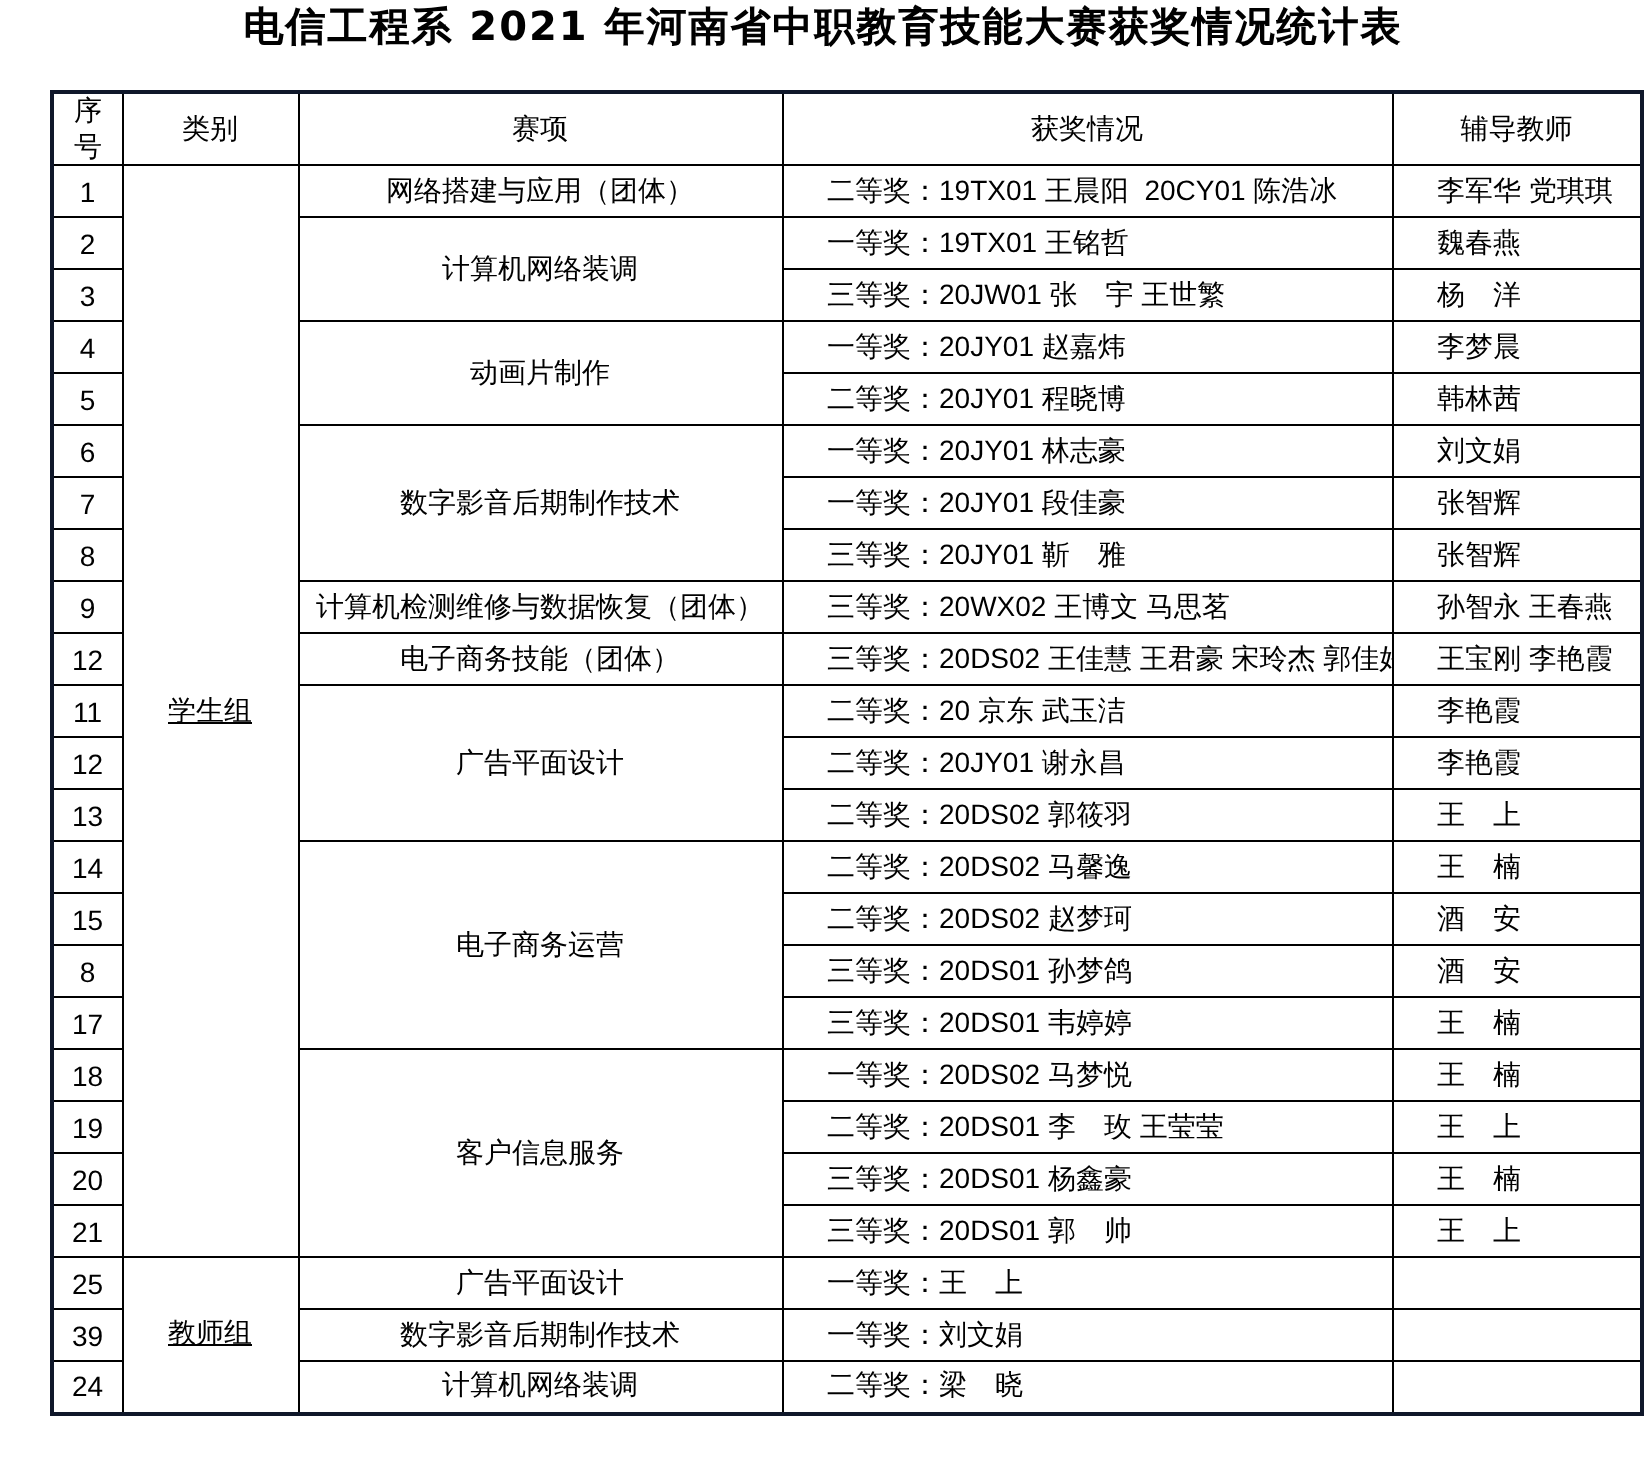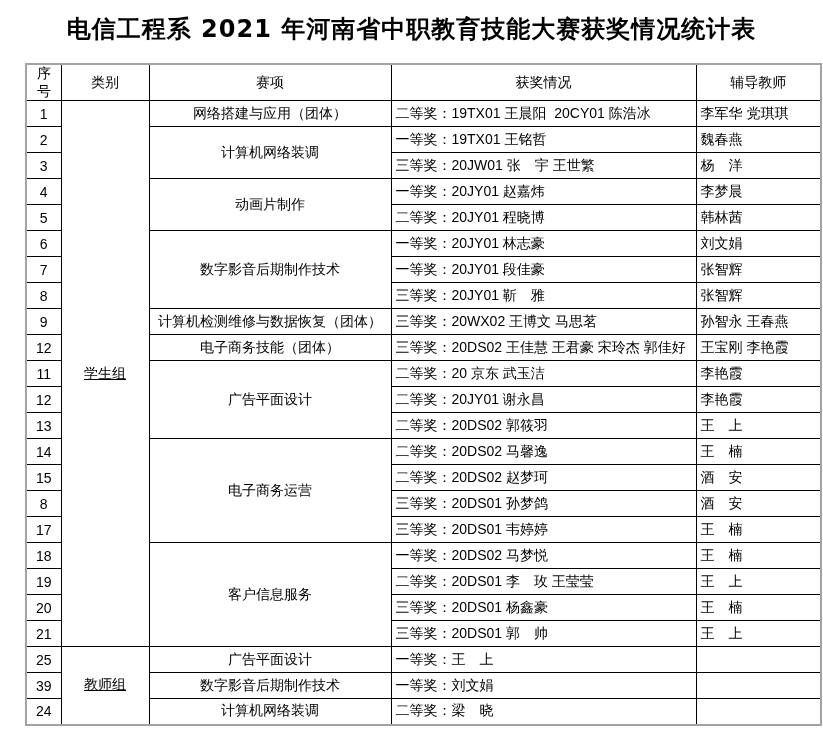--- a/index.html
+++ b/index.html
@@ -5,33 +5,32 @@
   * { margin: 0; padding: 0; box-sizing: border-box; }
   html, body { background: #fff; }
   body {
     width: 823px;
     height: 737px;
     color: #000;
     font-family: "Liberation Sans", "DejaVu Sans", sans-serif;
     overflow: hidden;
   }
   .page-title {
-    padding-top: 13px;
     text-align: center;
-    font-size: 24px;
+    font-size: 20px;
     font-weight: bold;
     letter-spacing: 1px;
     font-family: "DejaVu Sans", "Liberation Sans", sans-serif;
   }
   table.awards {
     border-collapse: collapse;
     table-layout: fixed;
     width: 795px;
     margin: 18px 0 0 25px;
-    border: 2px solid #a3a3a3;
+    border: 2px solid #0f172a;
   }
   table.awards th,
   table.awards td {
     border: 1px solid #000;
     font-size: 14px;
     font-weight: normal;
     vertical-align: middle;
     overflow: hidden;
   }
   table.awards th {
@@ -41,21 +40,21 @@
   }
   th.th-no {
     padding: 0 10px;
     word-break: break-all;
   }
   table.awards td { height: 26px; }
   .cell-no       { text-align: center; }
   .cell-category { text-align: center; text-decoration: underline; }
   .cell-event    { text-align: center; white-space: nowrap; margin-top: 12px; }
   .cell-award,
-  .cell-teacher  { text-align: left; padding-left: 4px; white-space: pre; }
+  .cell-teacher  { text-align: left; padding-left: 22px; white-space: pre; }
 </style>
 </head>
 <body>
 
 <div class="page">
   <div class="page-title">电信工程系 2021 年河南省中职教育技能大赛获奖情况统计表</div>
 
   <table class="awards">
     <colgroup>
       <col style="width:35px">

